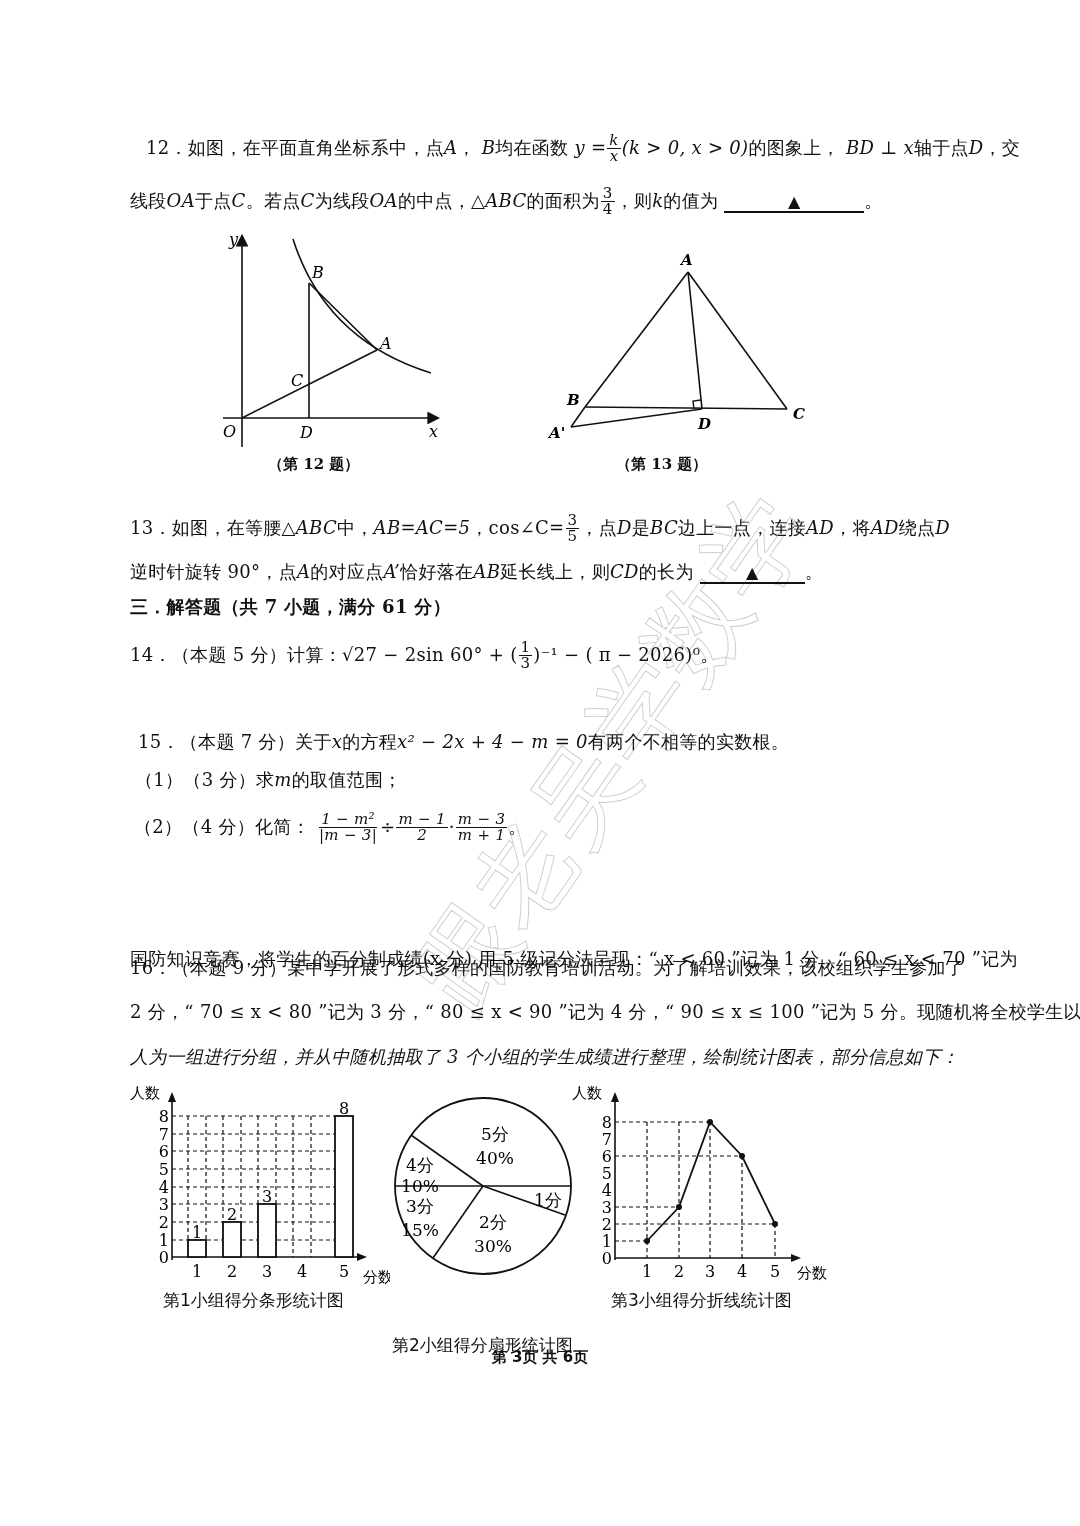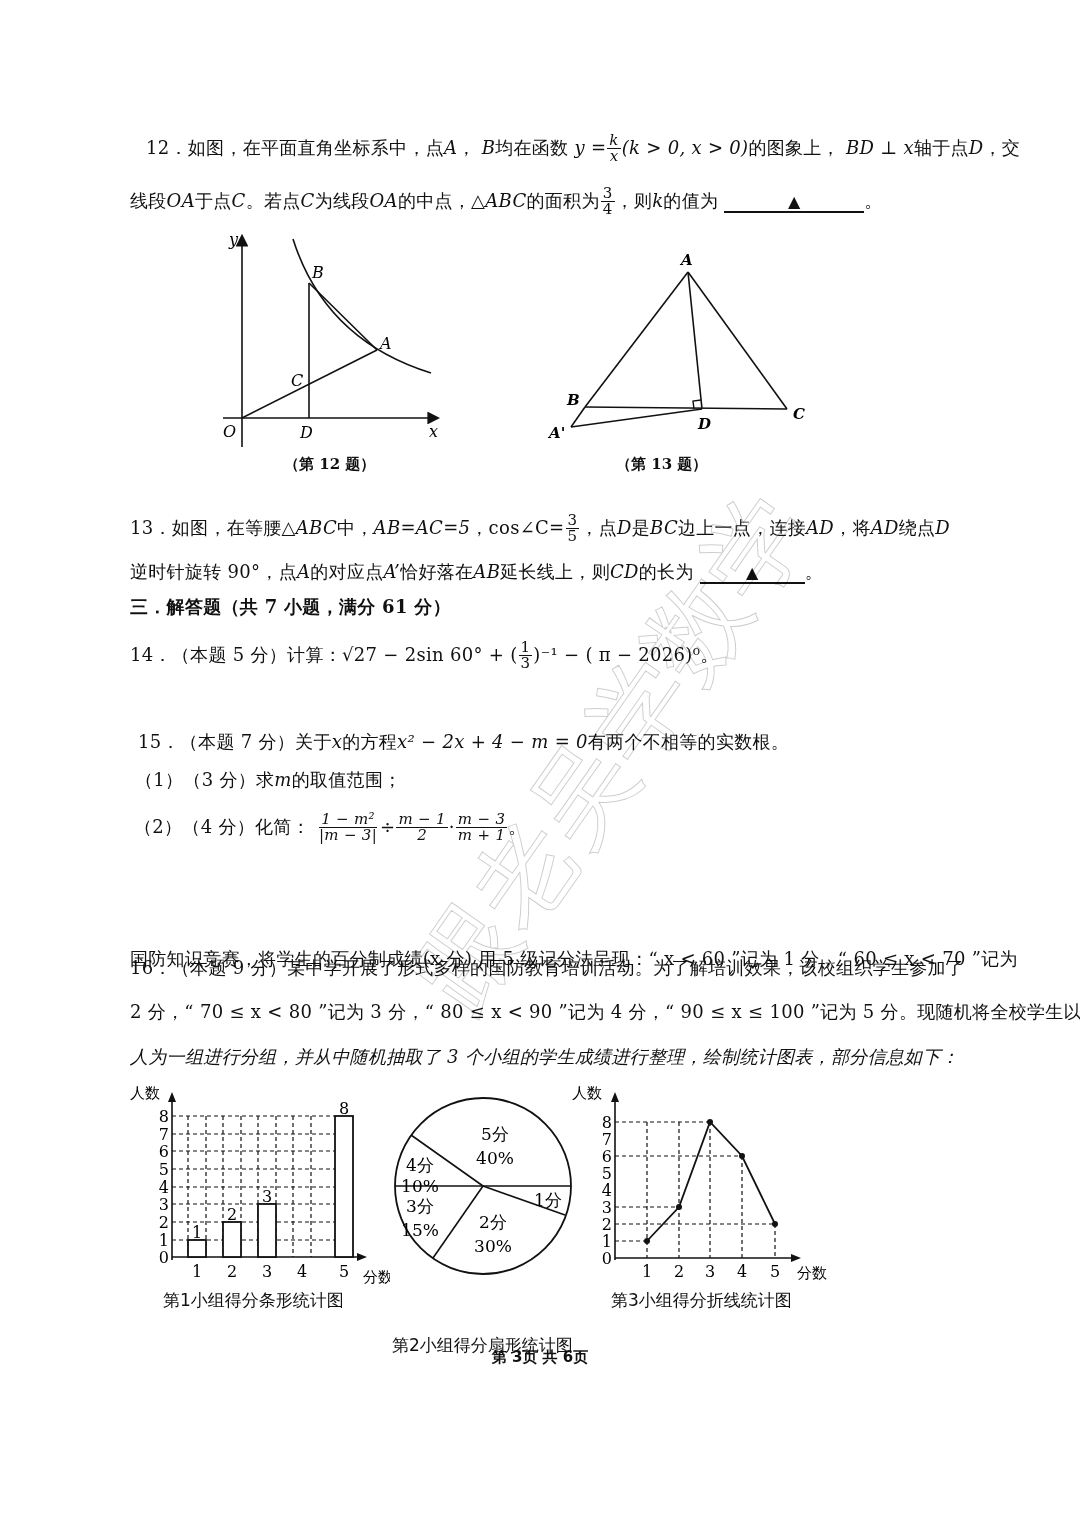--- a/index.html
+++ b/index.html
@@ -56,21 +56,21 @@
   <line x1="37" y1="193" x2="172" y2="125" stroke="#111" stroke-width="1.6"></line>
   <line x1="104" y1="58" x2="172" y2="125" stroke="#111" stroke-width="1.6"></line>
   <text x="24" y="20" font-size="16" font-style="italic">y</text>
   <text x="107" y="53" font-size="16" font-style="italic">B</text>
   <text x="175" y="124" font-size="16" font-style="italic">A</text>
   <text x="86" y="161" font-size="16" font-style="italic">C</text>
   <text x="18" y="212" font-size="16" font-style="italic">O</text>
   <text x="95" y="213" font-size="16" font-style="italic">D</text>
   <text x="224" y="212" font-size="16" font-style="italic">x</text>
 </svg>
-<div class="caption" style="left:268px;top:455px;margin-left:16px;">（第 12 题）</div>
+<div class="caption" style="left:268px;top:455px;">（第 12 题）</div>
 
 <svg class="abs" style="left:545px;top:245px;" width="280" height="205">
   <line x1="143" y1="27" x2="40" y2="162" stroke="#111" stroke-width="1.6"></line>
   <line x1="143" y1="27" x2="242" y2="164" stroke="#111" stroke-width="1.6"></line>
   <line x1="40" y1="162" x2="242" y2="164" stroke="#111" stroke-width="1.6"></line>
   <line x1="143" y1="27" x2="157" y2="164" stroke="#111" stroke-width="1.6"></line>
   <line x1="40" y1="162" x2="26" y2="182" stroke="#111" stroke-width="1.6"></line>
   <line x1="26" y1="182" x2="157" y2="164" stroke="#111" stroke-width="1.6"></line>
   <polyline points="149,164 148,156 156,155" fill="none" stroke="#111" stroke-width="1.4"></polyline>
   <text x="136" y="20" font-size="15" font-style="italic" font-weight="bold">A</text>

